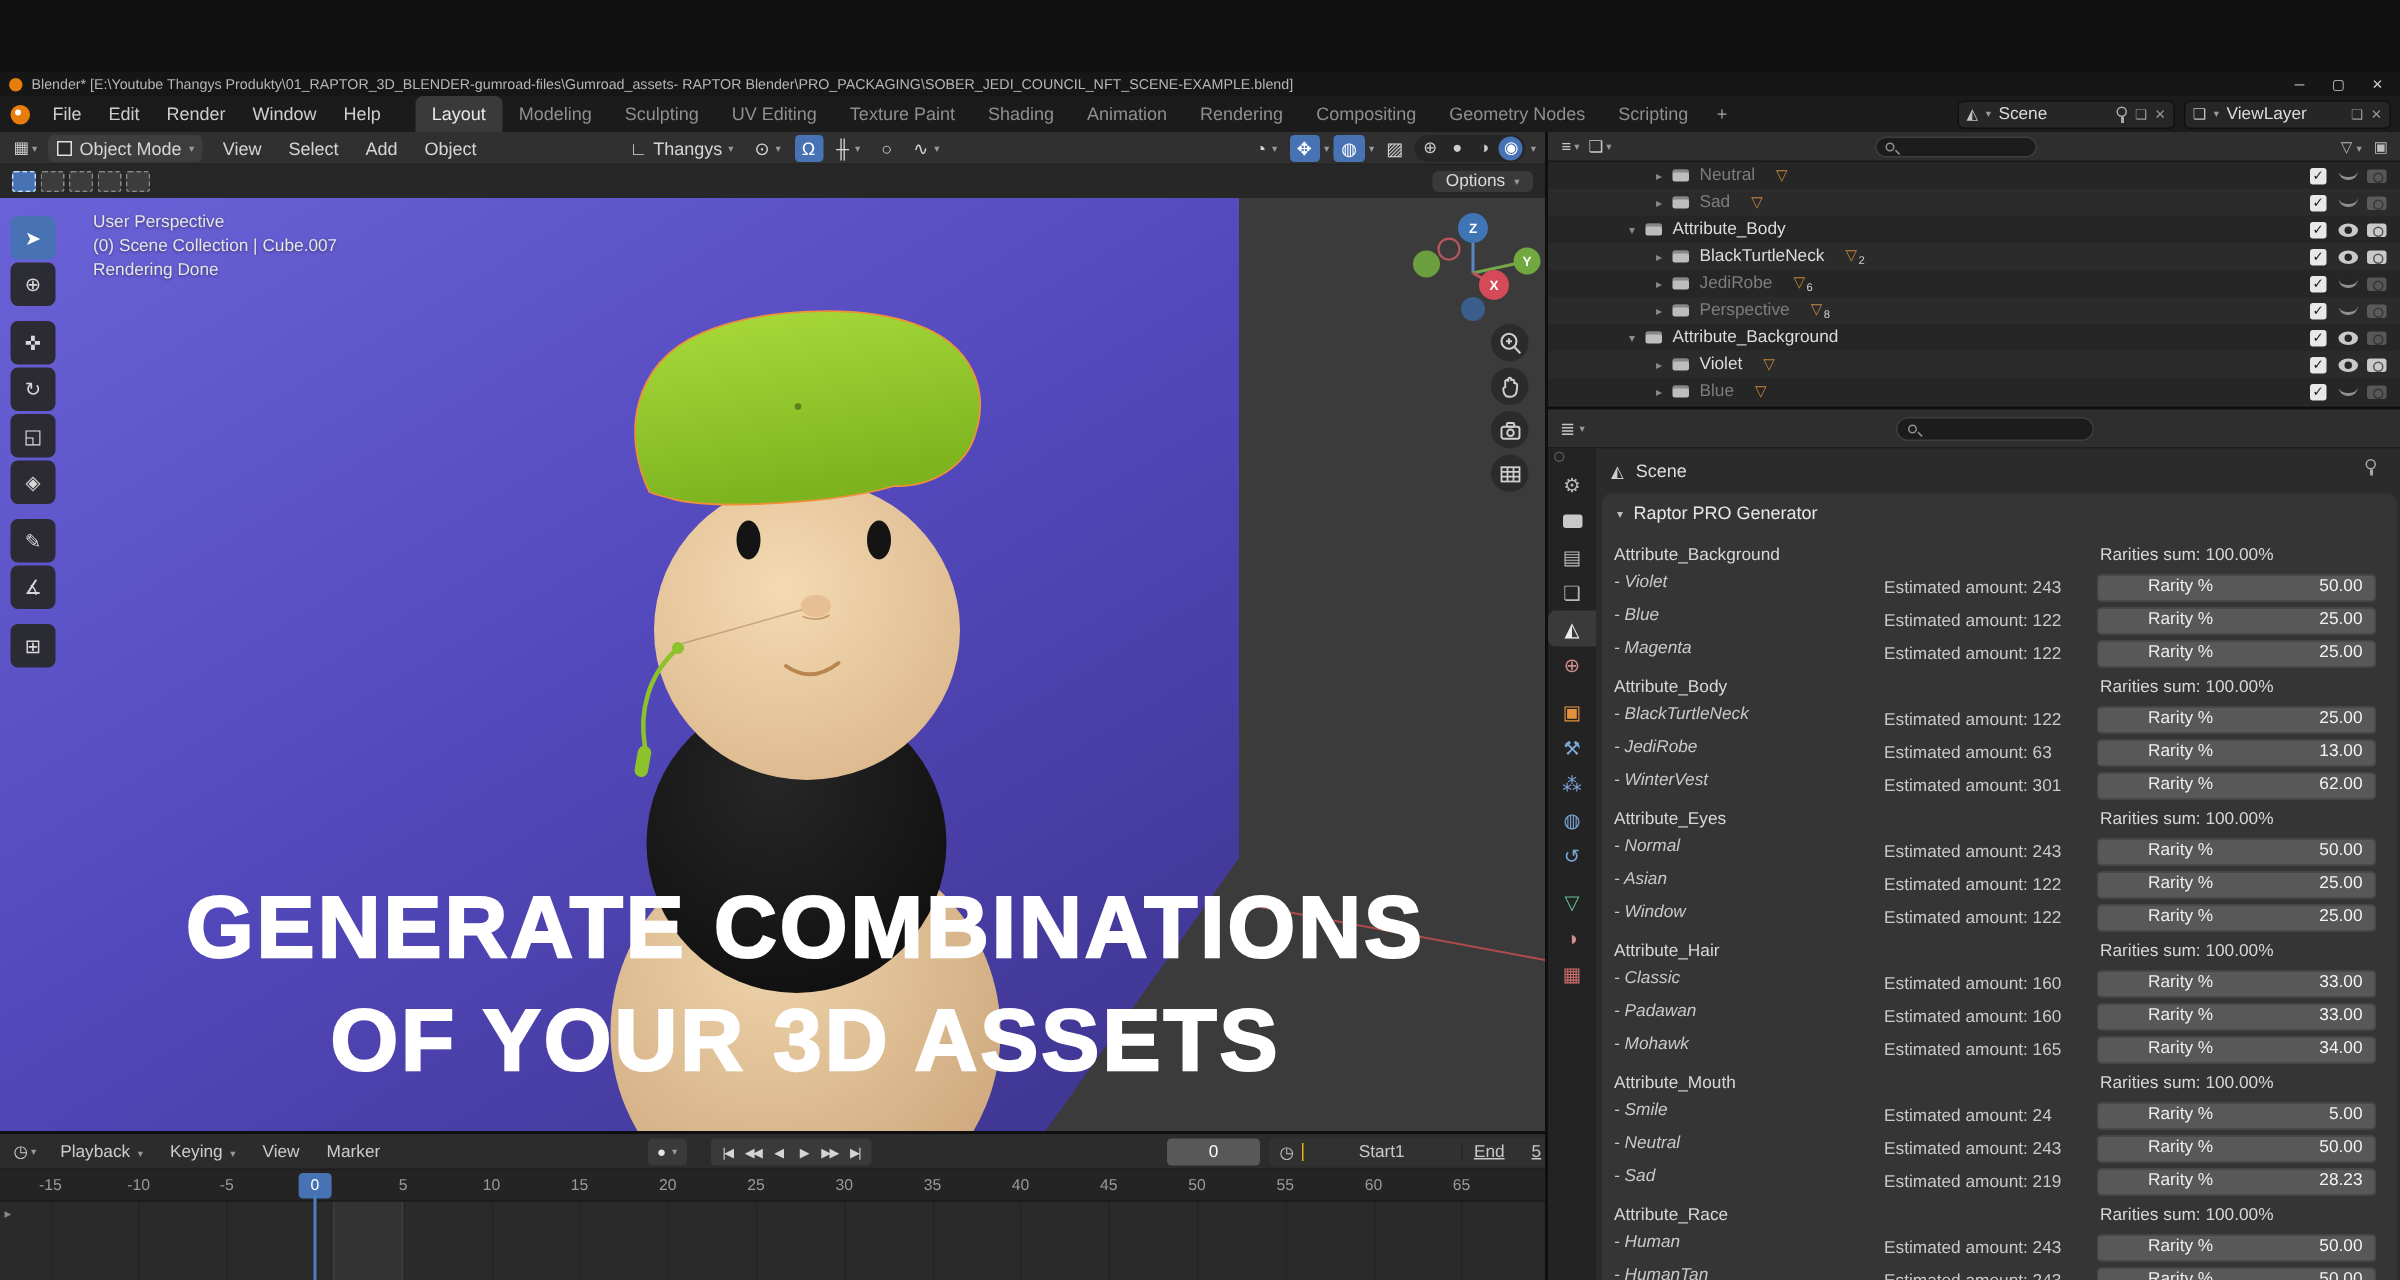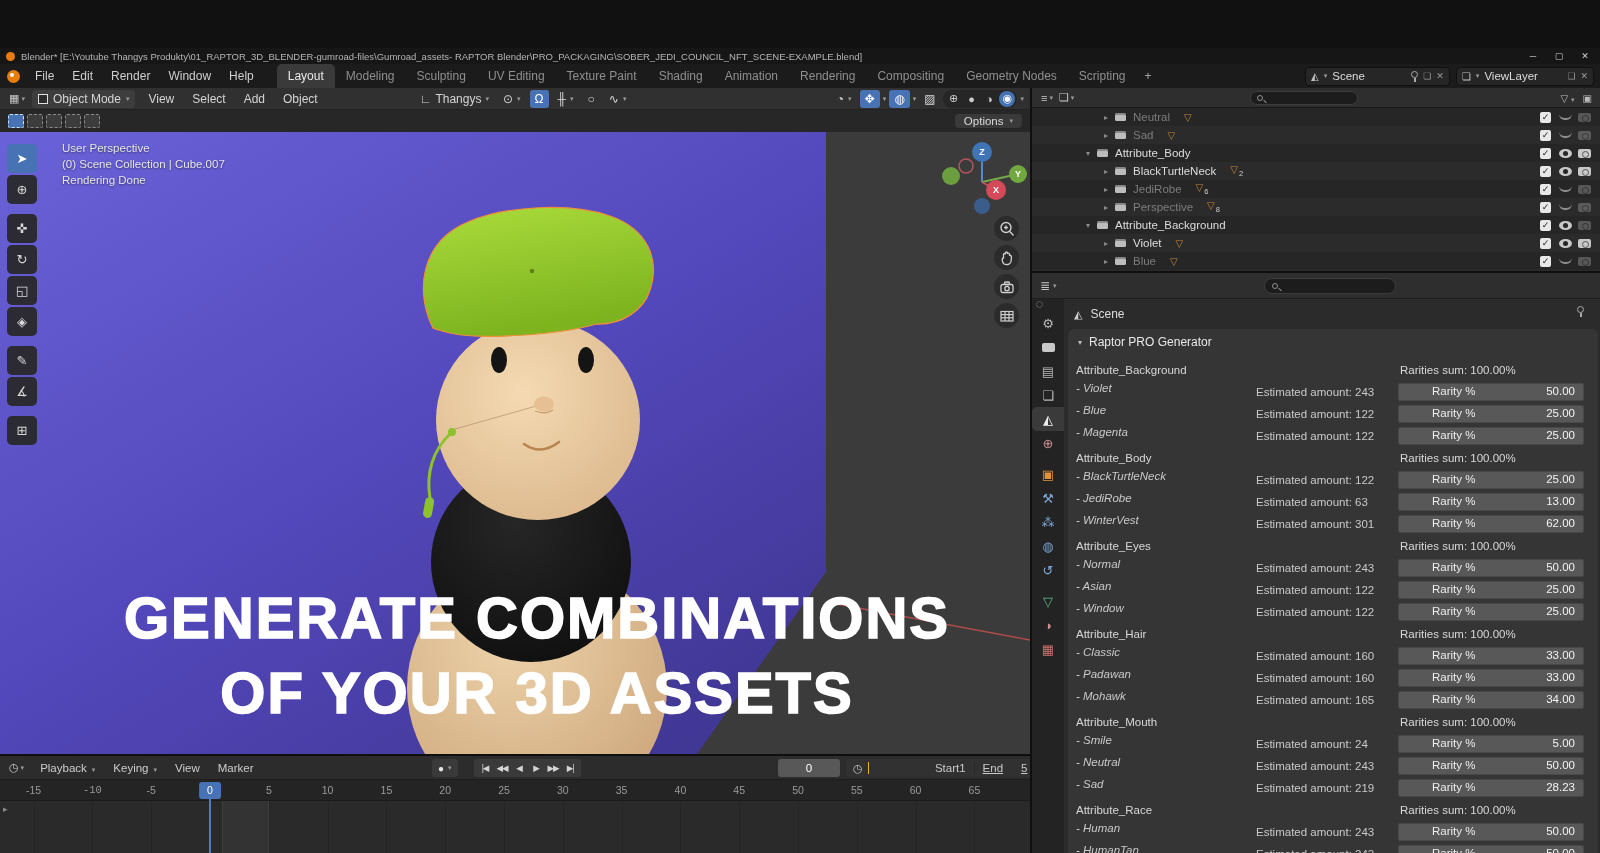--- a/index.html
+++ b/index.html
@@ -74,21 +74,21 @@
              display:flex;align-items:center;font-size:11.5px;color:#cccccc;}
   .tl-menus{display:flex;margin-left:4px;}
   .rec-btn{position:absolute;left:432px;top:3px;display:flex;align-items:center;gap:4px;background:#3a3a3a;border-radius:3px;height:18px;padding:0 6px;color:#e6e6e6;}
   .tl-transport{position:absolute;left:474px;top:3px;display:flex;gap:1px;background:#3a3a3a;border-radius:3px;height:18px;padding:0 3px;}
   .tbtn{min-width:16px;height:18px;font-size:8.5px;color:#d5d5d5;display:flex;align-items:center;justify-content:center;letter-spacing:-1px;}
   .frame-field{position:absolute;left:778px;top:3px;width:62px;height:18px;background:#585858;border-radius:3px;color:#fff;
                text-align:center;font-size:11.5px;line-height:18px;}
   .range-group{position:absolute;left:846px;top:3px;width:210px;height:18px;background:#313131;border-radius:3px;
                display:flex;align-items:center;color:#c9c9c9;font-size:11.5px;}
   .rg-clock{margin:0 5px 0 7px;font-size:11px;color:#c0c0c0;}
-  .rg-sec1{width:106px;display:flex;justify-content:flex-end;padding:0 8px;border-left:1px solid #eab308;}
+  .rg-sec1{width:106px;display:flex;justify-content:center;padding:0 8px;border-left:1px solid #eab308;}
   .rg-sec2{display:flex;padding:0 8px;border-left:1px solid #262626;text-decoration:underline;}
   .rg-endval{margin-left:18px;}
   .tl-ruler{position:absolute;left:0;top:24px;right:0;height:21px;background:#242424;border-bottom:1px solid #1b1b1b;}
   .tick{position:absolute;top:4px;transform:translateX(-50%);font-size:10.5px;color:#9a9a9a;}
   .frame-badge{position:absolute;left:210px;top:2px;transform:translateX(-50%);background:#4772b3;color:#fff;
                font-size:10.5px;padding:0 8px;height:17px;line-height:17px;border-radius:3px;}
   .tl-body{position:absolute;left:0;top:45px;right:0;bottom:10px;overflow:hidden;}
   .gridline{position:absolute;top:0;bottom:0;width:1px;background:rgba(0,0,0,.14);}
   .range-band{position:absolute;left:222px;width:47px;top:0;bottom:0;background:rgba(255,255,255,.045);
               border-left:1px solid rgba(255,255,255,.06);border-right:1px solid rgba(255,255,255,.06);}
@@ -461,21 +461,21 @@
         </span>
         <span class="rg-sec2">
           <span>End</span>
           <span class="rg-endval">5</span>
         </span>
       </div>
     </div>
     <div class="tl-ruler" id="tl-ruler">
       <span class="frame-badge">0</span>
     <span class="tick" style="left: 33.6px;">-15</span>
-        <span class="tick" style="left: 92.4px; font-family: Liberation Mono, monospace;">-10</span>
+        <span class="tick" style="left: 92.4px;">-10</span>
         <span class="tick" style="left: 151.2px;">-5</span>
         <span class="tick" style="left: 268.8px;">5</span>
         <span class="tick" style="left: 327.6px;">10</span>
         <span class="tick" style="left: 386.4px;">15</span>
         <span class="tick" style="left: 445.2px;">20</span>
         <span class="tick" style="left: 504px;">25</span>
         <span class="tick" style="left: 562.8px;">30</span>
         <span class="tick" style="left: 621.6px;">35</span>
         <span class="tick" style="left: 680.4px;">40</span>
         <span class="tick" style="left: 739.2px;">45</span>

